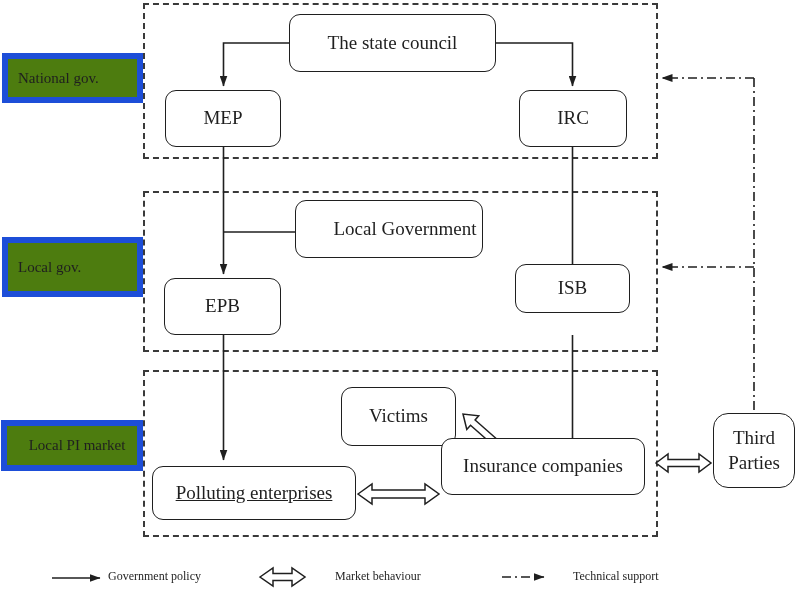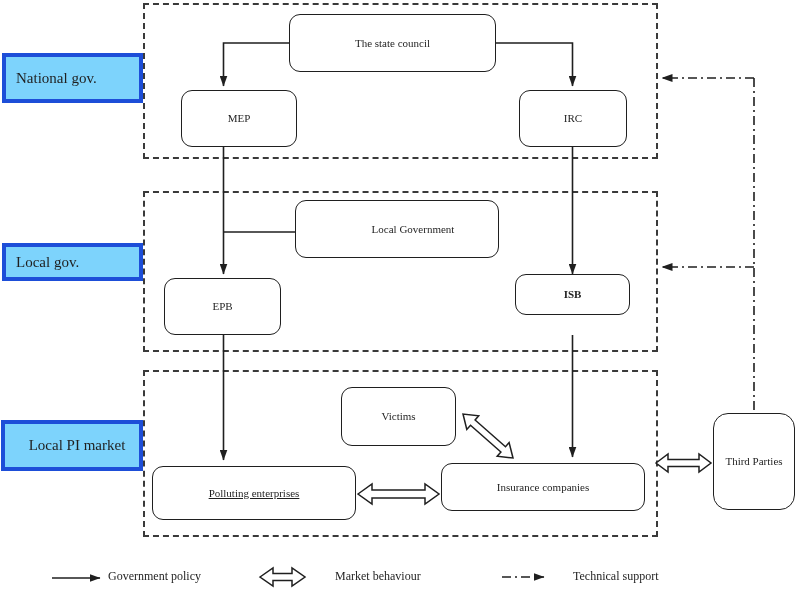--- a/index.html
+++ b/index.html
@@ -1,24 +1,24 @@
 <!DOCTYPE html>
 <html><head>
 <meta charset="utf-8">
 <style>
   html,body{margin:0;padding:0;background:#fff;}
   body{width:800px;height:589px;font-family:"Liberation Serif","DejaVu Serif",serif;color:#1f1f1f;}
   .canvas{position:relative;width:800px;height:589px;background:#fff;overflow:hidden;}
   .overlay{position:absolute;left:0;top:0;width:800px;height:589px;z-index:2;}
   .level{position:absolute;border:2px dashed #3a3a3a;background:transparent;z-index:1;}
-  .side-label{position:absolute;border:4px solid #1d4ed8;background:#7dd3fc;display:flex;align-items:center;
+  .side-label{position:absolute;border:6px solid #1d4ed8;background:#4d7c0f;display:flex;align-items:center;
     padding-left:10px;font-size:15px;box-sizing:border-box;z-index:3;}
   .node{position:absolute;border:1.6px solid #1f1f1f;border-radius:11px;background:#fff;
     display:flex;align-items:center;justify-content:center;text-align:center;
-    font-size:11px;line-height:1.3;box-sizing:border-box;z-index:3;}
+    font-size:19px;line-height:1.3;box-sizing:border-box;z-index:3;}
   .node.big-radius{border-radius:15px;}
   .legend-label{position:absolute;font-size:12px;white-space:nowrap;z-index:3;}
   svg line,svg path,svg polyline{stroke:#1f1f1f;stroke-width:1.6;fill:none;}
   svg polygon.openarrow{fill:#fff;stroke:#1f1f1f;stroke-width:1.5;stroke-linejoin:miter;}
   svg .dashdot{stroke-dasharray:9 4 2 4;}
 </style>
 </head>
 <body>
 
 <div class="canvas">
@@ -51,35 +51,35 @@
     <line class="dashdot" x1="754" y1="267" x2="662" y2="267" marker-end="url(#ah)"></line>
 
     <line x1="52" y1="578" x2="100" y2="578" marker-end="url(#ah)"></line>
     <polygon class="openarrow" points="260,577 273,568 273,573.5 292,573.5 292,568 305,577 292,586 292,580.5 273,580.5 273,586"></polygon>
     <line class="dashdot" x1="502" y1="577" x2="544" y2="577" marker-end="url(#ah)"></line>
   </svg>
 
   <div class="side-label" style="left:2px;top:53px;width:141px;height:50px;">
     <span>National gov.</span>
   </div>
-  <div class="side-label" style="left:2px;top:243px;width:141px;height:38px;align-items:center;">
+  <div class="side-label" style="left:2px;top:237px;width:141px;height:60px;align-items:center;">
     <span>Local gov.</span>
   </div>
   <div class="side-label" style="left:1px;top:420px;width:142px;height:51px;justify-content:center;">
     <span>Local PI market</span>
   </div>
 
   <div class="node" style="left:289px;top:14px;width:207px;height:58px;">The state council</div>
-  <div class="node" style="left:165px;top:90px;width:116px;height:57px;margin-left:16px;">MEP</div>
+  <div class="node" style="left:165px;top:90px;width:116px;height:57px;">MEP</div>
   <div class="node" style="left:519px;top:90px;width:108px;height:57px;">IRC</div>
-  <div class="node" style="left:295px;top:200px;width:204px;height:58px;padding-left:32px;">Local Government</div>
+  <div class="node" style="left:295px;top:200px;width:188px;height:58px;padding-left:32px;">Local Government</div>
   <div class="node" style="left:164px;top:278px;width:117px;height:57px;text-align:right;">EPB</div>
-  <div class="node" style="left:515px;top:274px;width:115px;height:41px;font-weight:bold;">ISB</div>
+  <div class="node" style="left:515px;top:264px;width:115px;height:49px;">ISB</div>
   <div class="node" style="left:341px;top:387px;width:115px;height:59px;">Victims</div>
   <div class="node" style="left:152px;top:466px;width:204px;height:54px;text-decoration:underline;">Polluting enterprises</div>
-  <div class="node" style="left:441px;top:463px;width:204px;height:48px;">Insurance companies</div>
-  <div class="node big-radius" style="left:713px;top:413px;width:82px;height:97px;padding:0 8px;">Third Parties</div>
+  <div class="node" style="left:441px;top:438px;width:204px;height:57px;">Insurance companies</div>
+  <div class="node big-radius" style="left:713px;top:413px;width:82px;height:75px;padding:0 8px;">Third Parties</div>
 
   <div class="legend-label" style="left:108px;top:569px;">Government policy</div>
   <div class="legend-label" style="left:335px;top:569px;">Market behaviour</div>
   <div class="legend-label" style="left:573px;top:569px;">Technical support</div>
 
 </div>
 
 </body></html>

